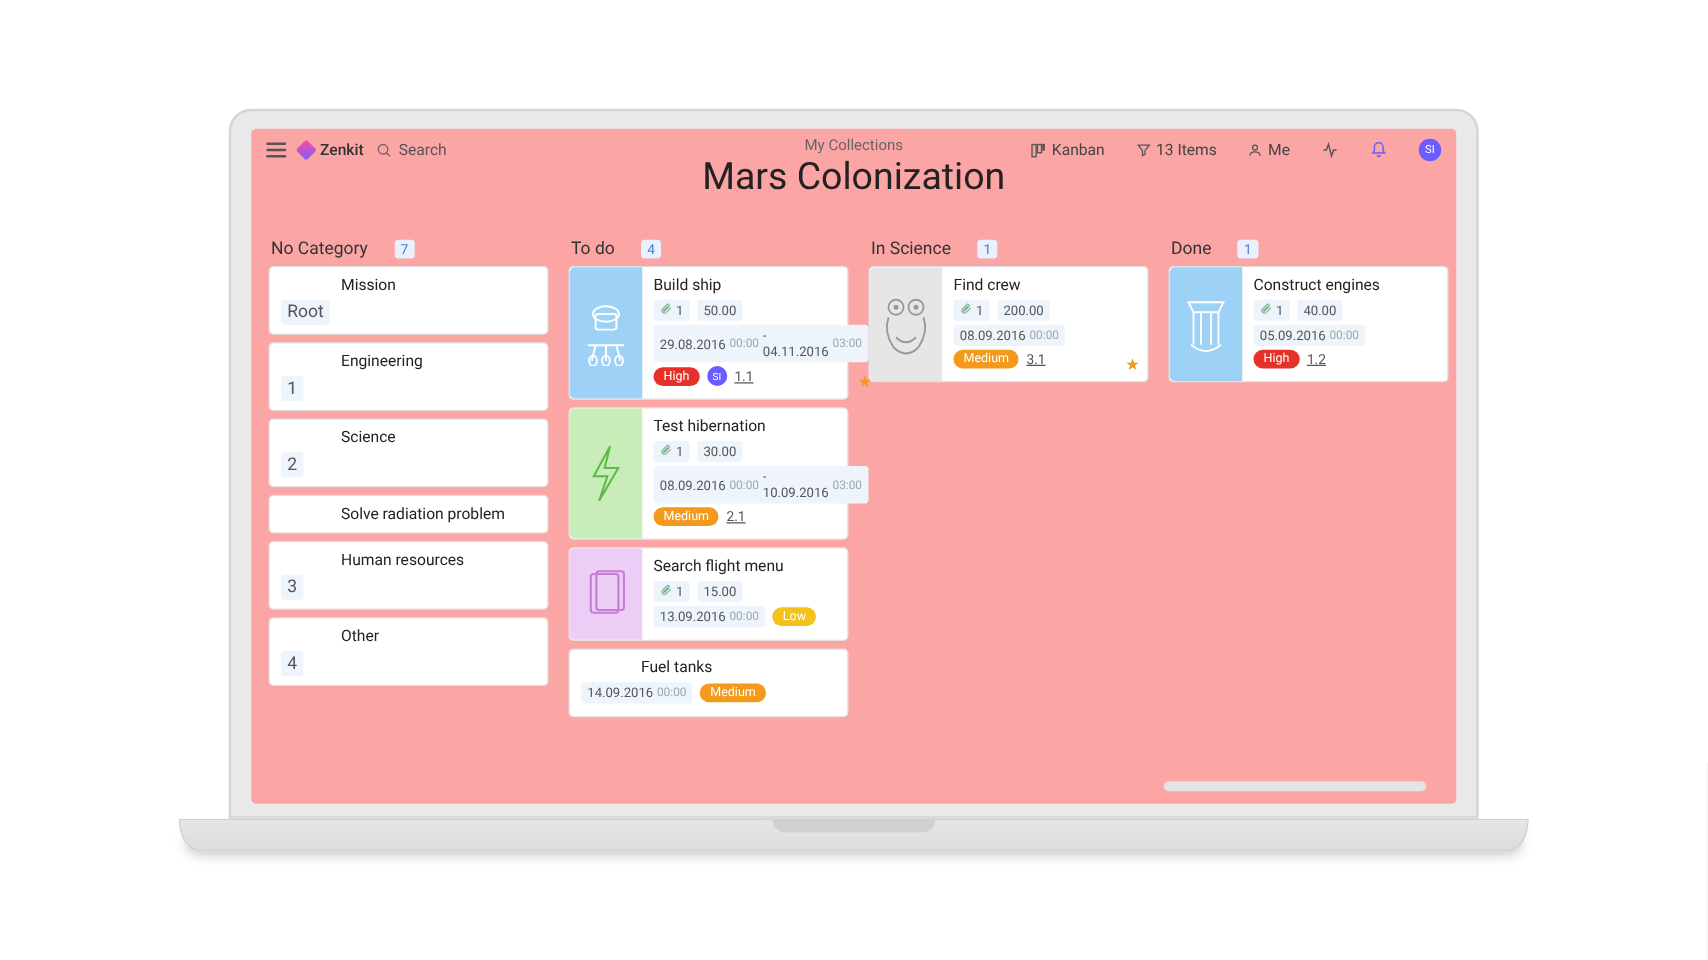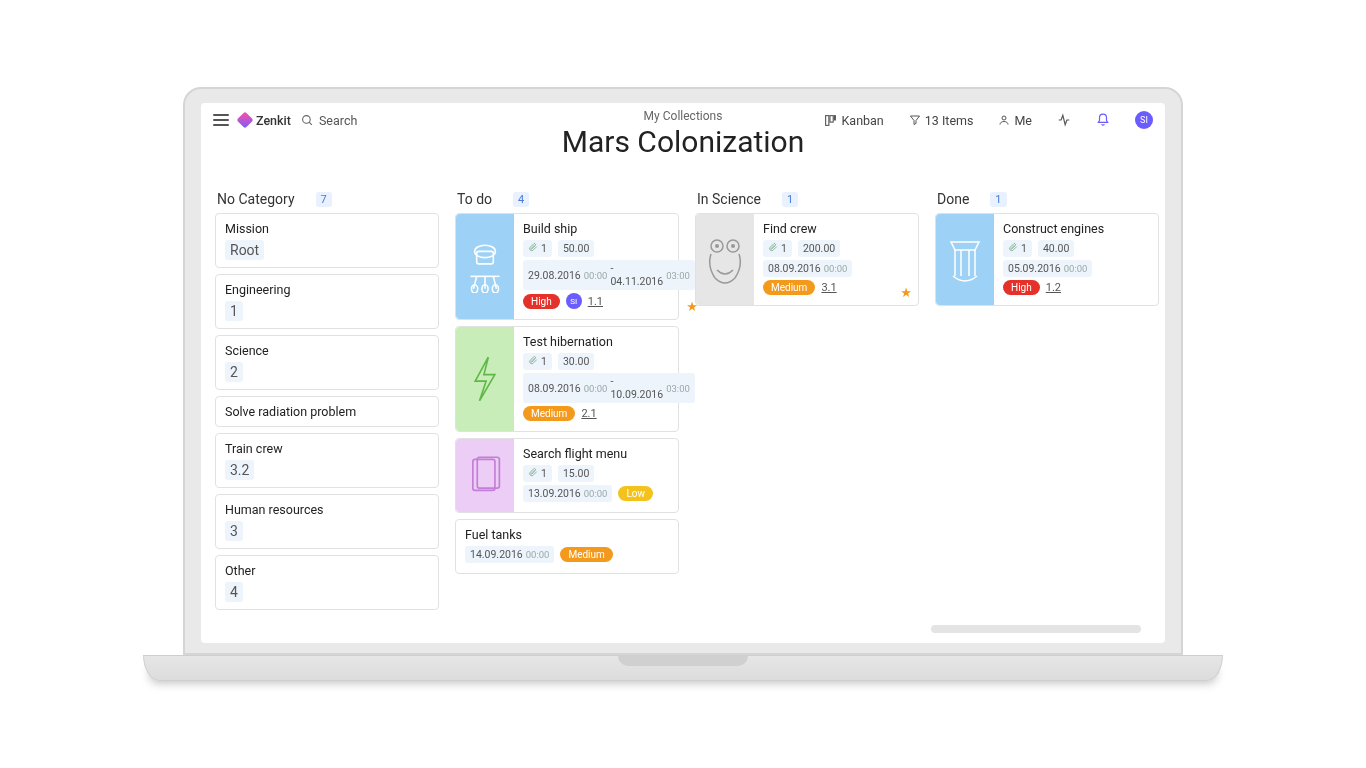--- a/index.html
+++ b/index.html
@@ -17,21 +17,21 @@
   width: 1000px;
   position: relative;
 }
 .screen-outer {
   border: 2px solid #d5d5d5;
   border-radius: 18px 18px 0 0;
   background: #e9e9e9;
   padding: 14px 16px 10px 16px;
 }
 .screen {
-  background: #ffffff;
+  background: #fca5a5;
   border-radius: 4px;
   height: 540px;
   overflow: hidden;
   position: relative;
   display: flex;
   flex-direction: column;
 }
 .laptop-base {
   height: 26px;
   background: linear-gradient(#e6e6e6, #dcdcdc);
@@ -149,21 +149,21 @@
 .badge.high { background:#e4322b; }
 .badge.medium { background:#f39a1d; }
 .badge.low { background:#f3c21d; }
 .mini-avatar {
   width:16px; height:16px; border-radius:50%;
   background:#6a5cff; color:#fff; font-size:8px;
   display:inline-flex; align-items:center; justify-content:center;
 }
 .star { color:#f39a1d; font-size:13px; position:absolute; right:6px; bottom:5px; }
 .simple-meta { display:inline-block; background:#eef4fb; border-radius:3px; padding:2px 5px; font-size:14px; color:#555; margin-top:4px;}
-.card-simple-title { font-size:12.5px; color:#222; }
+.card-simple-title { font-size:12.5px; color:#222;margin-left:48px; }
 .version { font-size:11px; color:#555;text-decoration:underline; }
 
 
 .fake-scroll {
   position:absolute;
   right:24px;
   bottom:10px;
   width:210px;
   height:8px;
   background:#e4e4e4;
@@ -262,24 +262,20 @@
         <div class="card-simple-title">Engineering</div>
         <span class="simple-meta">1</span>
       </div>
               <div class="card">
         <div class="card-simple-title">Science</div>
         <span class="simple-meta">2</span>
       </div>
               <div class="card">
         <div class="card-simple-title">Solve radiation problem</div>
 
-      </div>
-              <div class="card">
-        <div class="card-simple-title">Train crew</div>
-        <span class="simple-meta">3.2</span>
       </div>
               <div class="card">
         <div class="card-simple-title">Human resources</div>
         <span class="simple-meta">3</span>
       </div>
               <div class="card">
         <div class="card-simple-title">Other</div>
         <span class="simple-meta">4</span>
       </div>
             </div>

